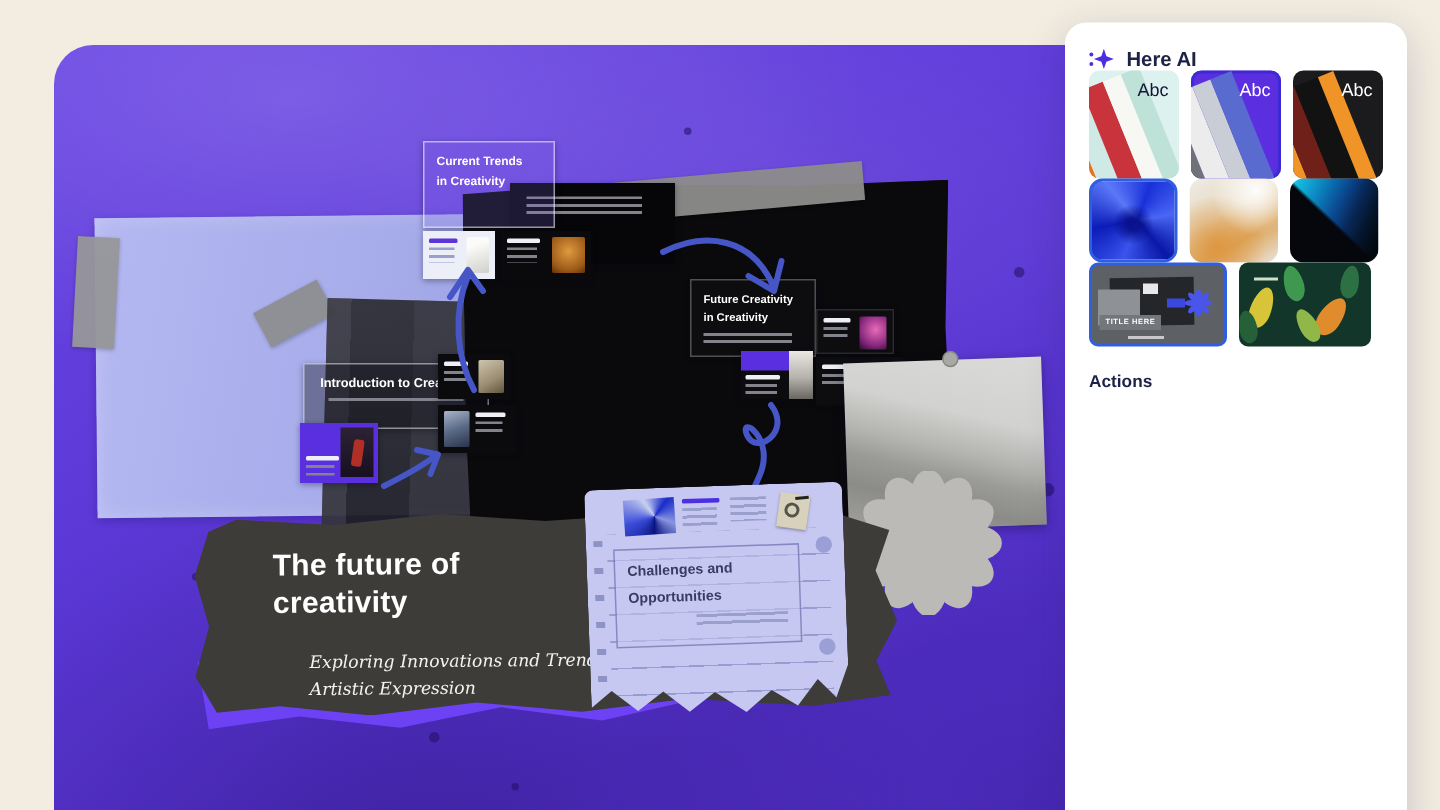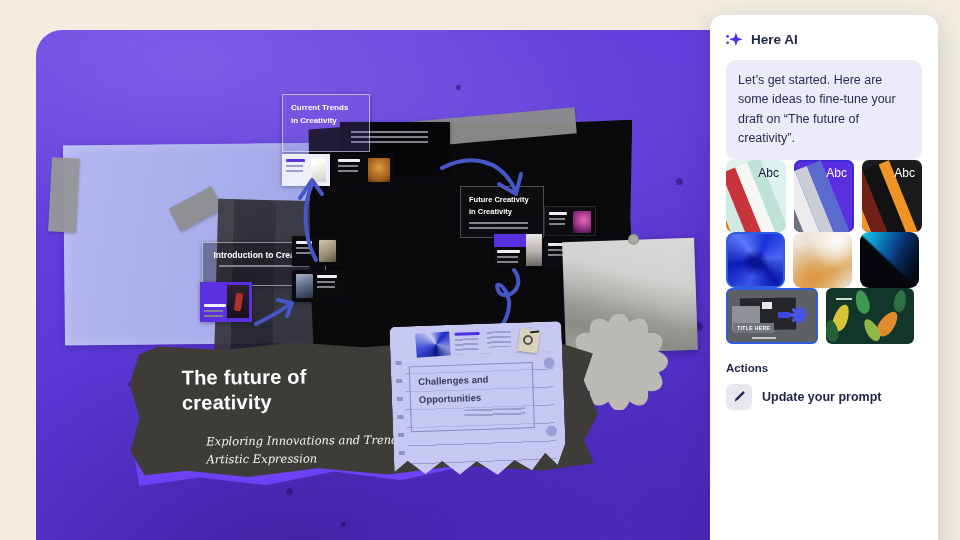--- a/index.html
+++ b/index.html
@@ -393,21 +393,20 @@
     <svg width="17" height="15" viewBox="0 0 18 16">
       <g fill="#4b2fe0">
         <circle cx="1.6" cy="4.6" r="1.4"></circle>
         <circle cx="1.6" cy="11.4" r="1.4"></circle>
         <path d="M10.5 0.5 L12.3 5.9 L17.6 7.8 L12.3 9.7 L10.5 15 L8.7 9.7 L3.4 7.8 L8.7 5.9 Z"></path>
       </g>
     </svg>
     <span class="title">Here AI</span>
   </div>
 
-  <div class="bubble">Let’s get started. Here are some ideas to fine-tune your draft on “The future of creativity”.</div>
 
   <div class="row">
     <div class="theme-card t1">
       <span class="abc">Abc</span>
       <div class="stripes">
         <div style="width:14px;background:#e8721c"></div>
         <div style="width:13px;background:#cfe9e4"></div>
         <div style="width:15px;background:#c9343c"></div>
         <div style="width:13px;background:#f7f7f4"></div>
         <div style="width:13px;background:#bfe2d8"></div>
@@ -466,22 +465,14 @@
       <div class="leaf" style="left:30px;top:2px;width:13px;height:24px;background:#3f9850;transform:rotate(-15deg)"></div>
       <div class="leaf" style="left:54px;top:22px;width:15px;height:28px;background:#e08c2c;transform:rotate(35deg)"></div>
       <div class="leaf" style="left:68px;top:2px;width:12px;height:22px;background:#2c7044;transform:rotate(10deg)"></div>
       <div class="leaf" style="left:40px;top:30px;width:12px;height:24px;background:#8fb848;transform:rotate(-30deg)"></div>
       <div class="leaf" style="left:0px;top:32px;width:12px;height:22px;background:#256038;transform:rotate(-10deg)"></div>
       <div style="position:absolute;left:10px;top:10px;width:16px;height:2px;background:#cfe0c8"></div>
     </div>
   </div>
 
   <div class="sb-label" style="margin-top:18px">Actions</div>
-  <div class="action-row">
-    <div class="action-icon">
-      <svg width="13" height="13" viewBox="0 0 16 16">
-        <path d="M2 14 L3.2 10.4 L11.6 2 a1.5 1.5 0 0 1 2.2 2.2 L5.4 12.6 Z" fill="#262c52"></path>
-      </svg>
-    </div>
-    <span class="action-label">Update your prompt</span>
-  </div>
 
 </aside>
 
 </body></html>

